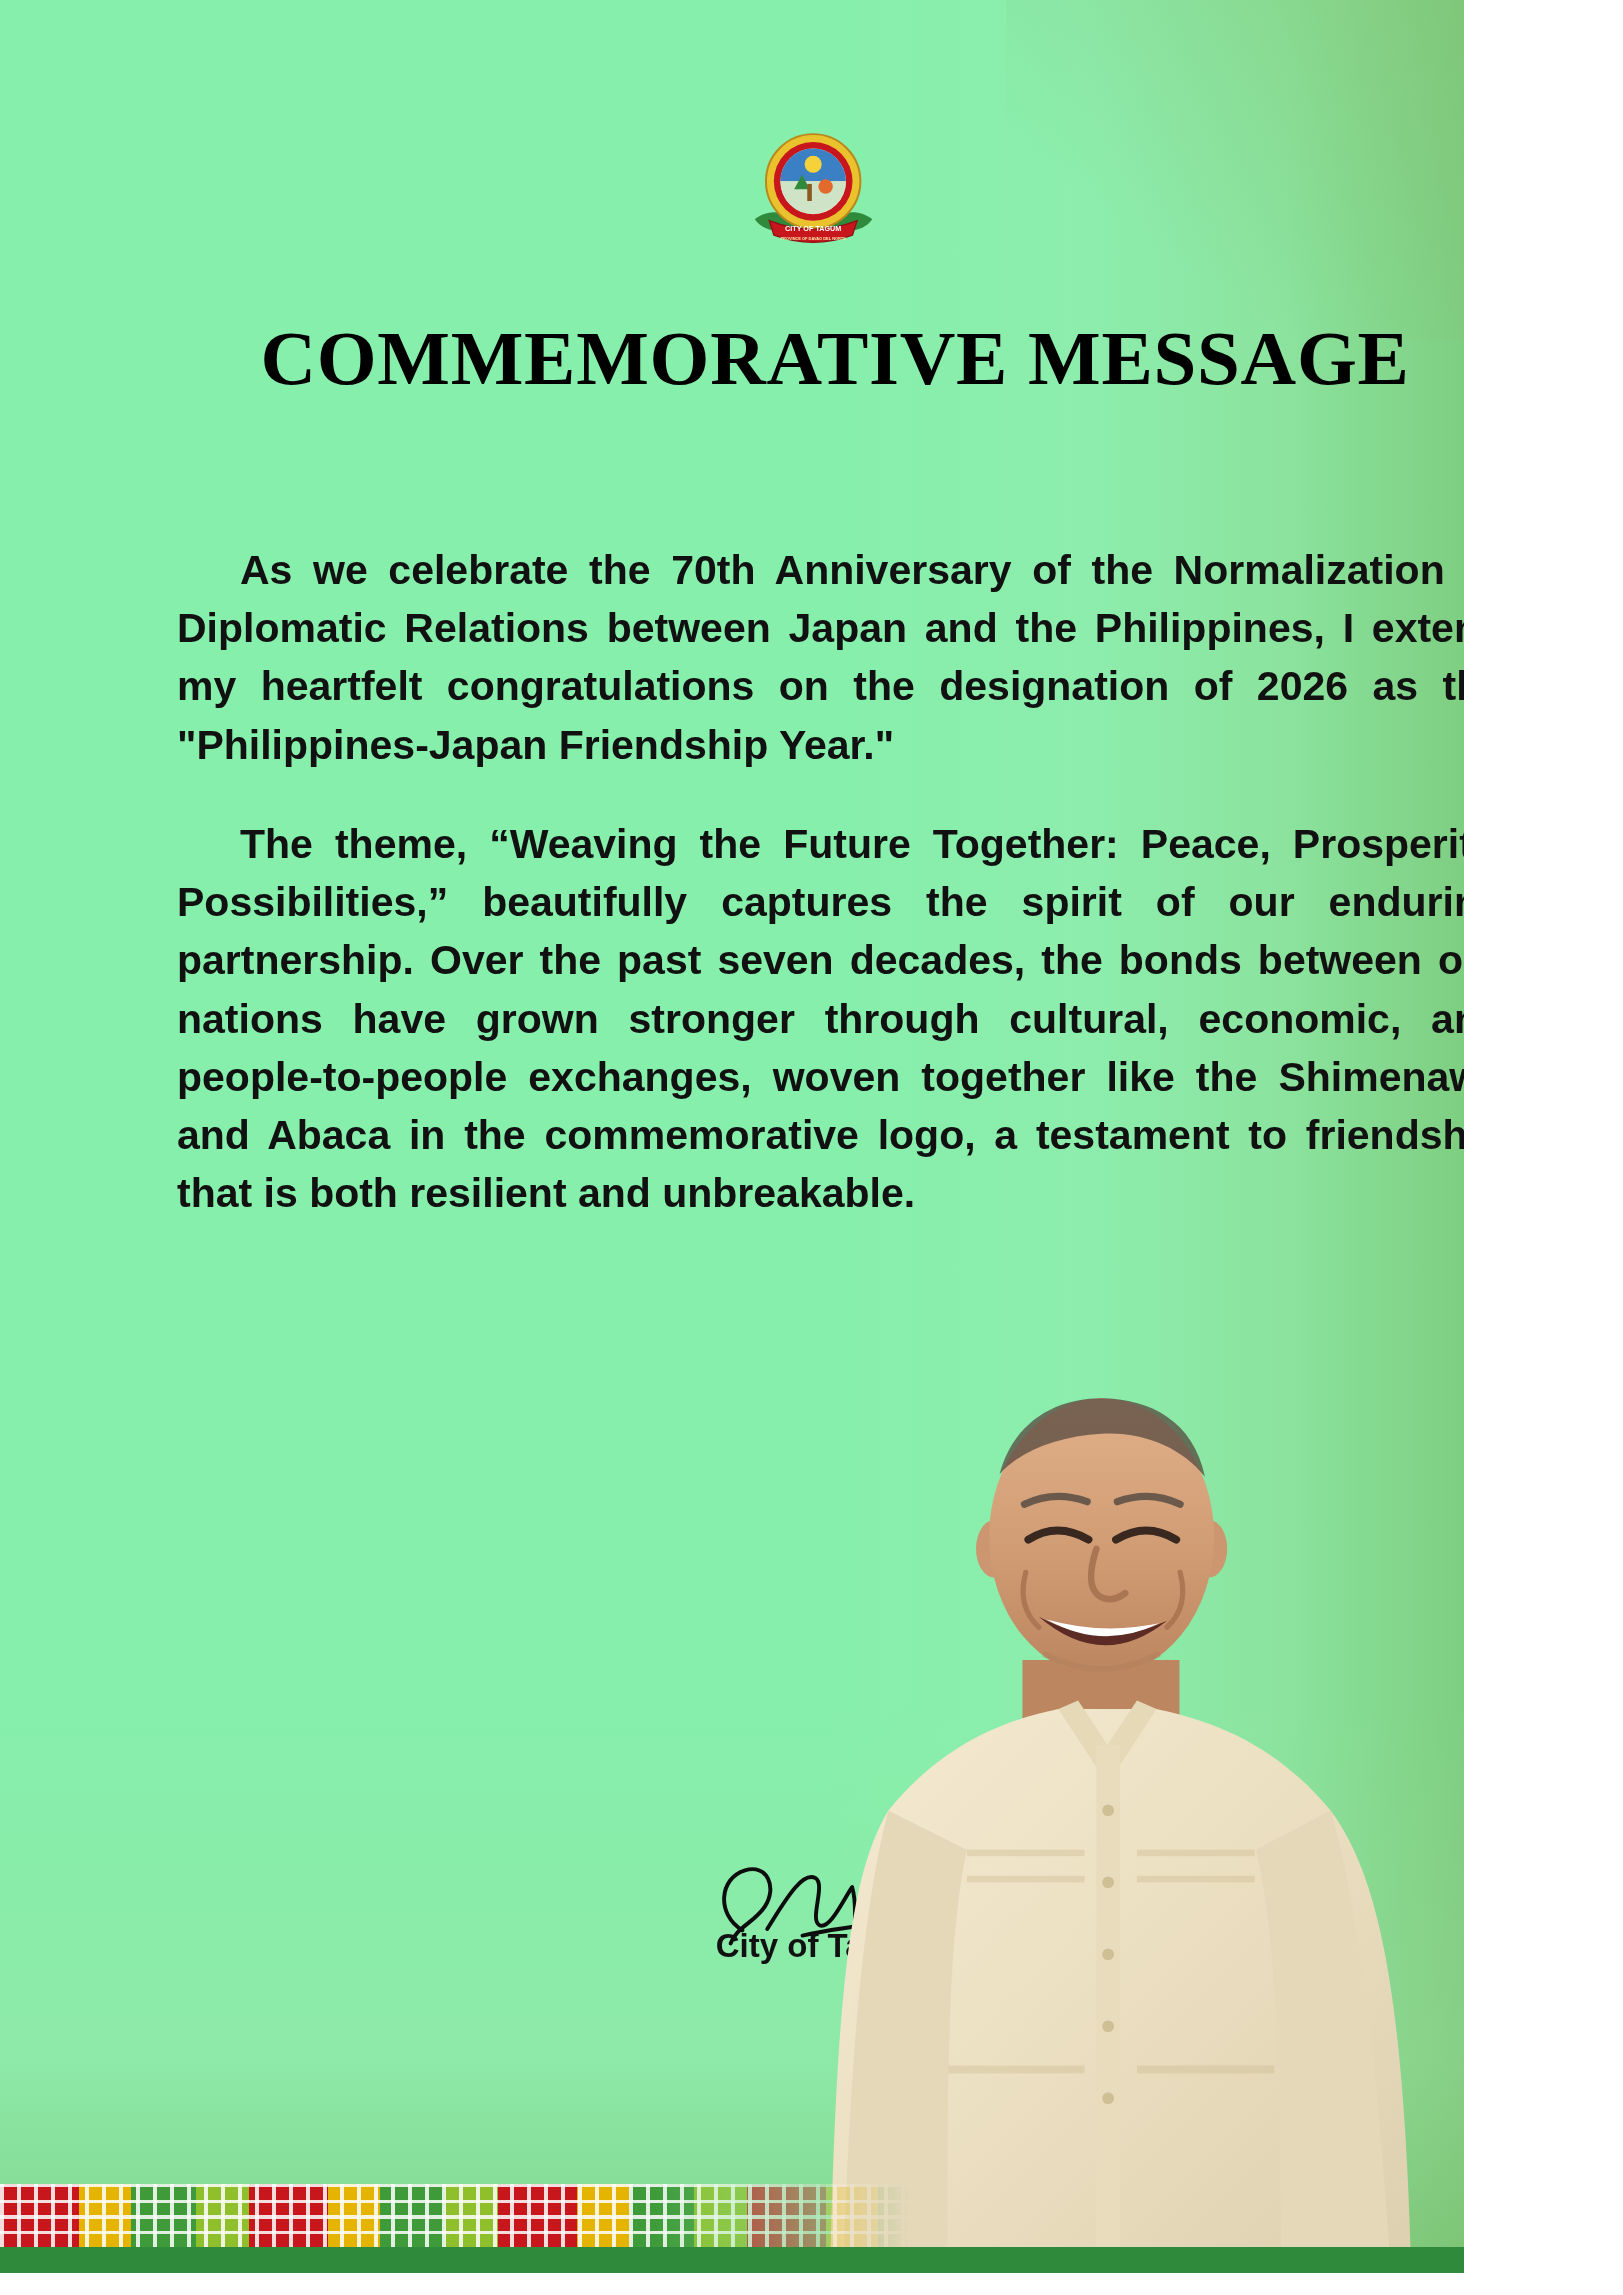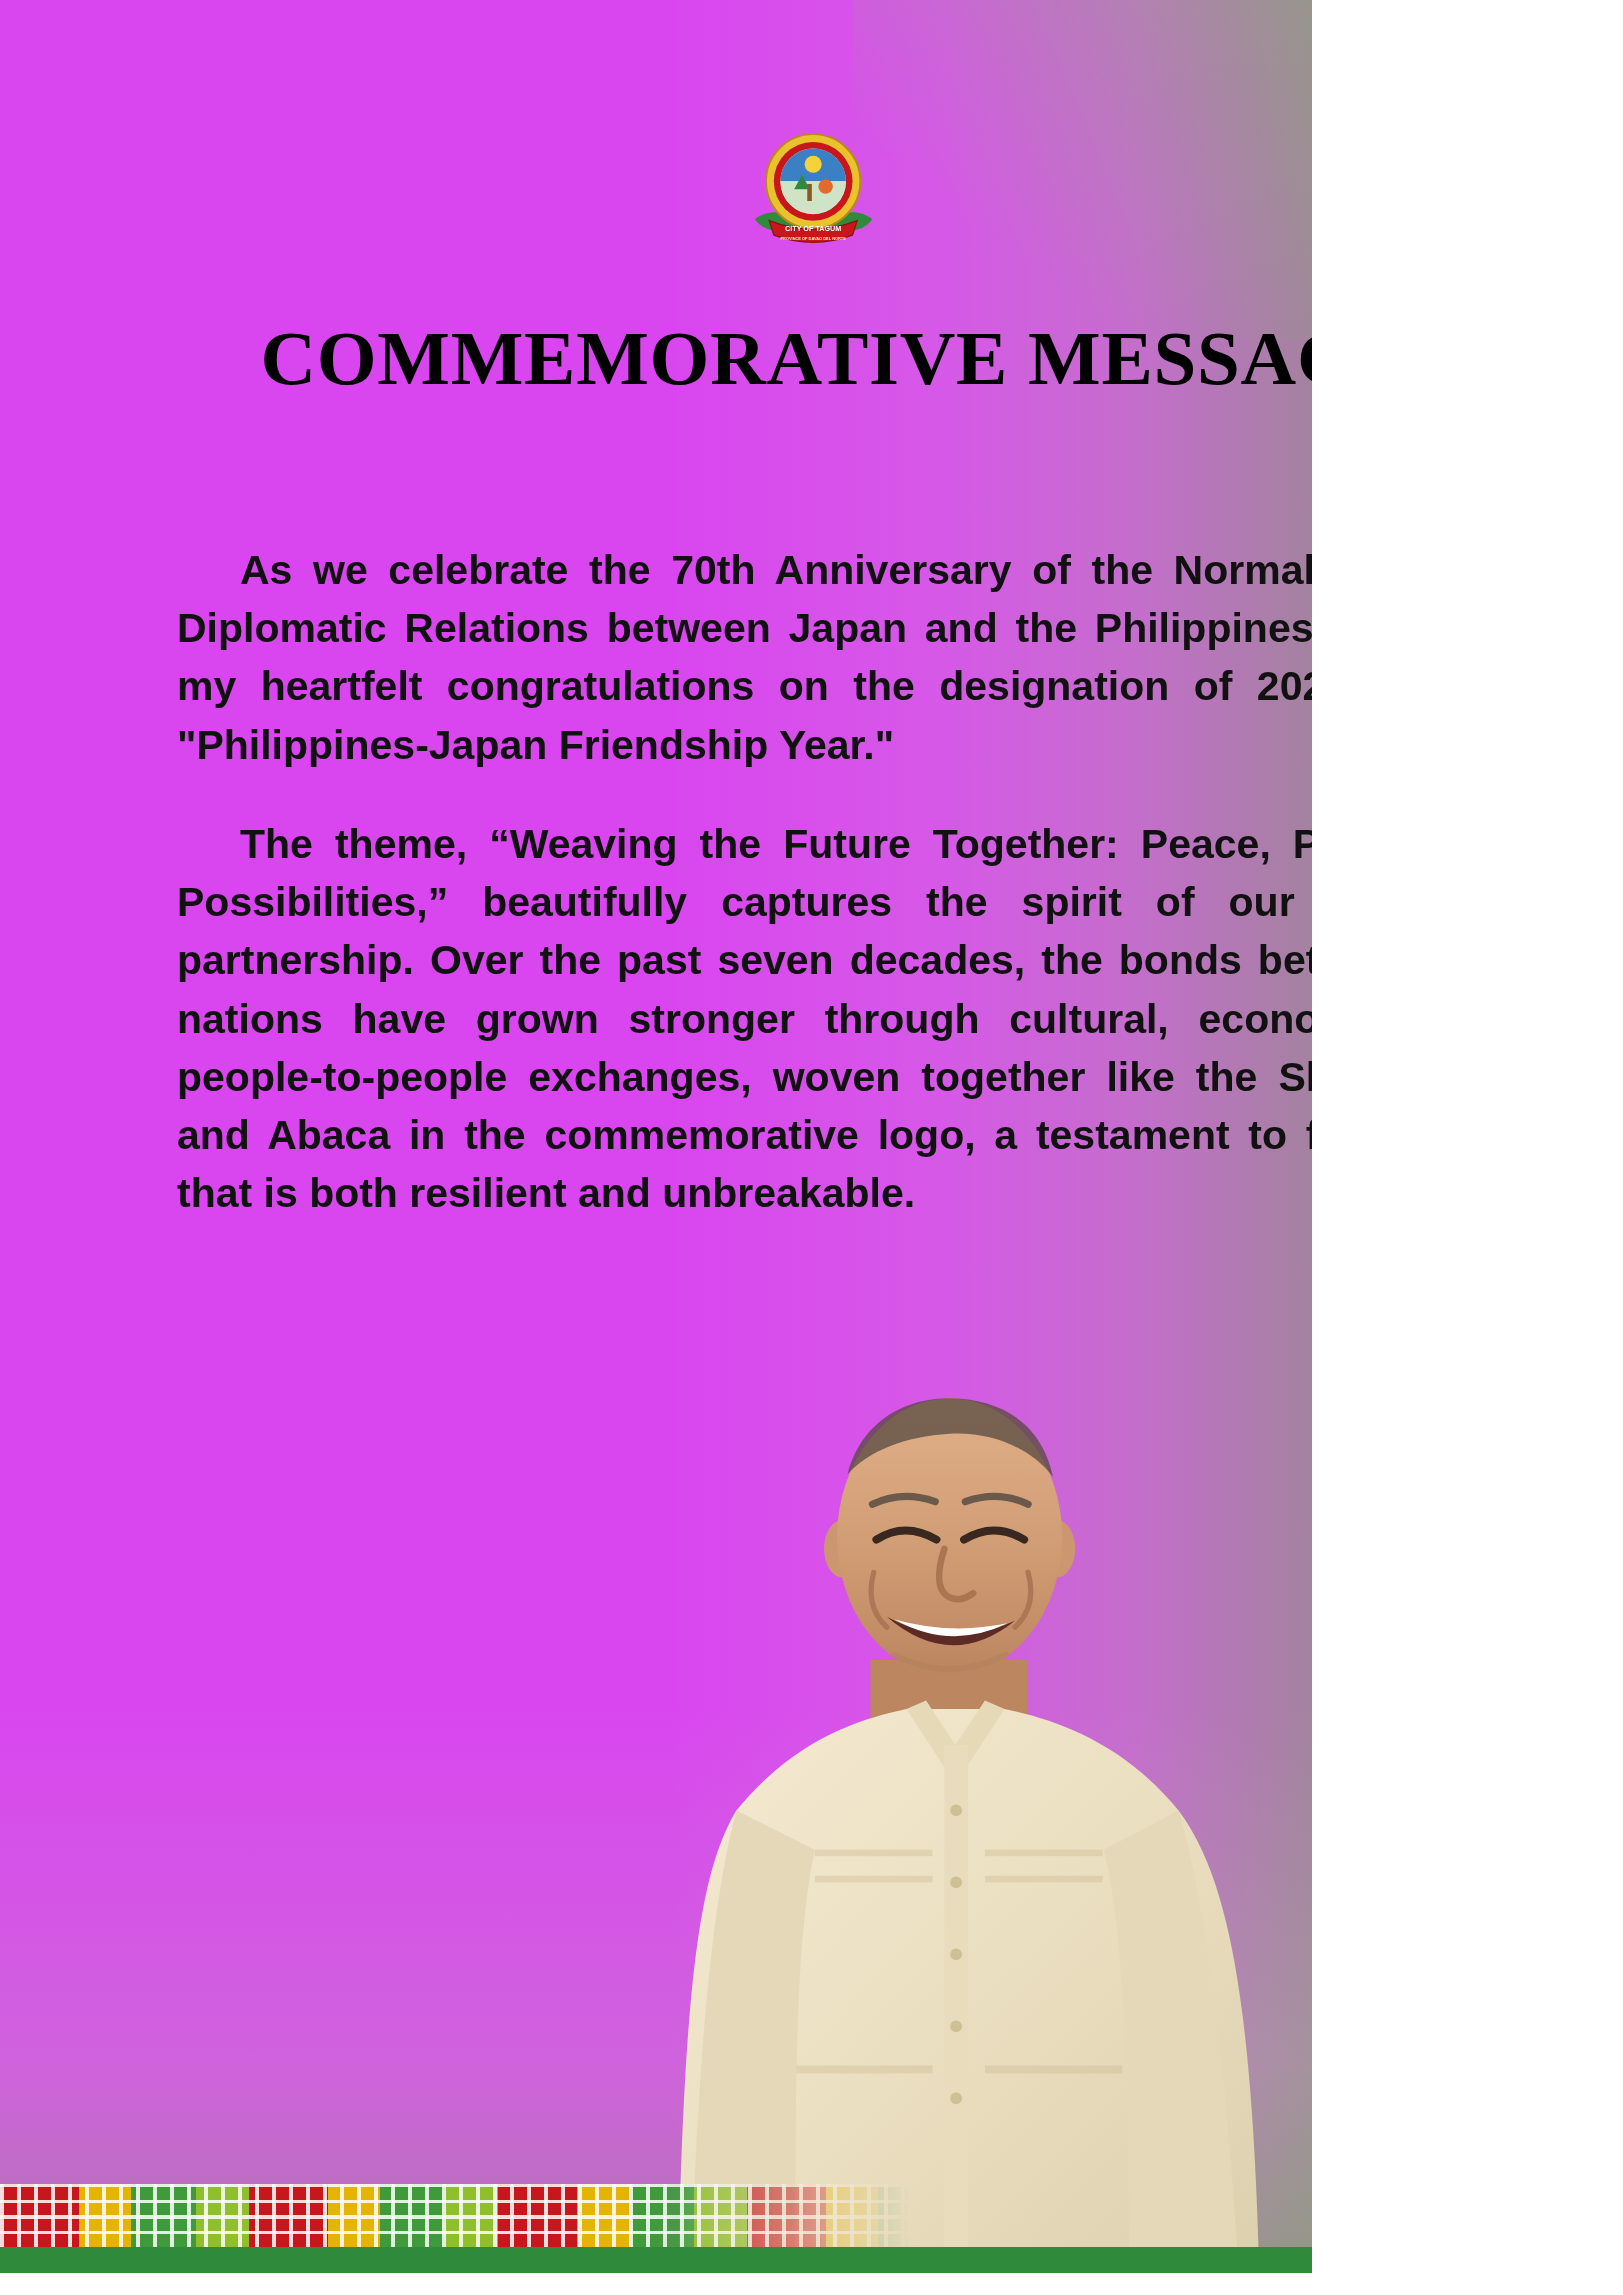--- a/index.html
+++ b/index.html
@@ -9,23 +9,23 @@
   }
   body {
     width: 1624px;
     height: 2295px;
     font-family: "Liberation Sans", sans-serif;
     overflow: hidden;
   }
 
   .page {
     position: relative;
-    width: 1312px;
+    width: 1464px;
     height: 2295px;
-    background: #d946ef;
+    background: #86efac;
     overflow: hidden;
   }
 
   
   .bg-wash-right {
     position: absolute;
     top: 0;
     right: 0;
     width: 641px;
     height: 2295px;

